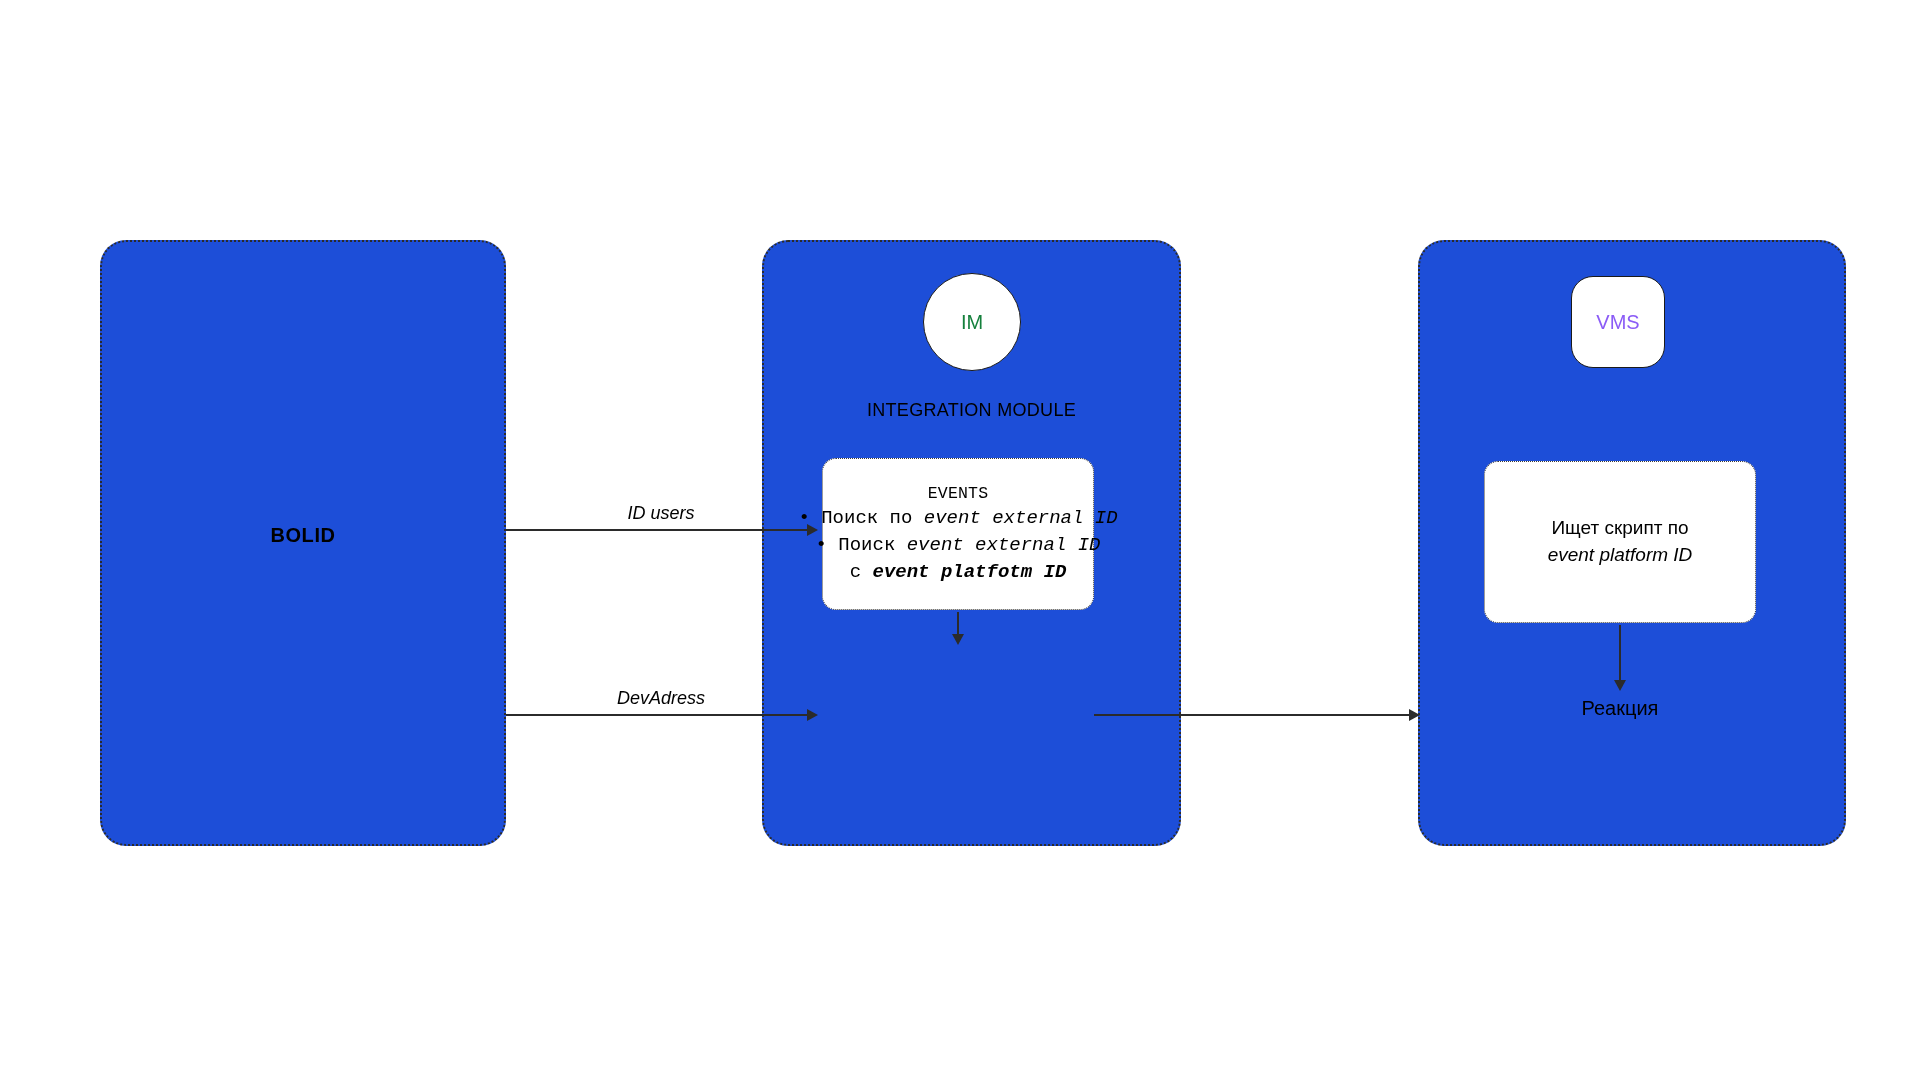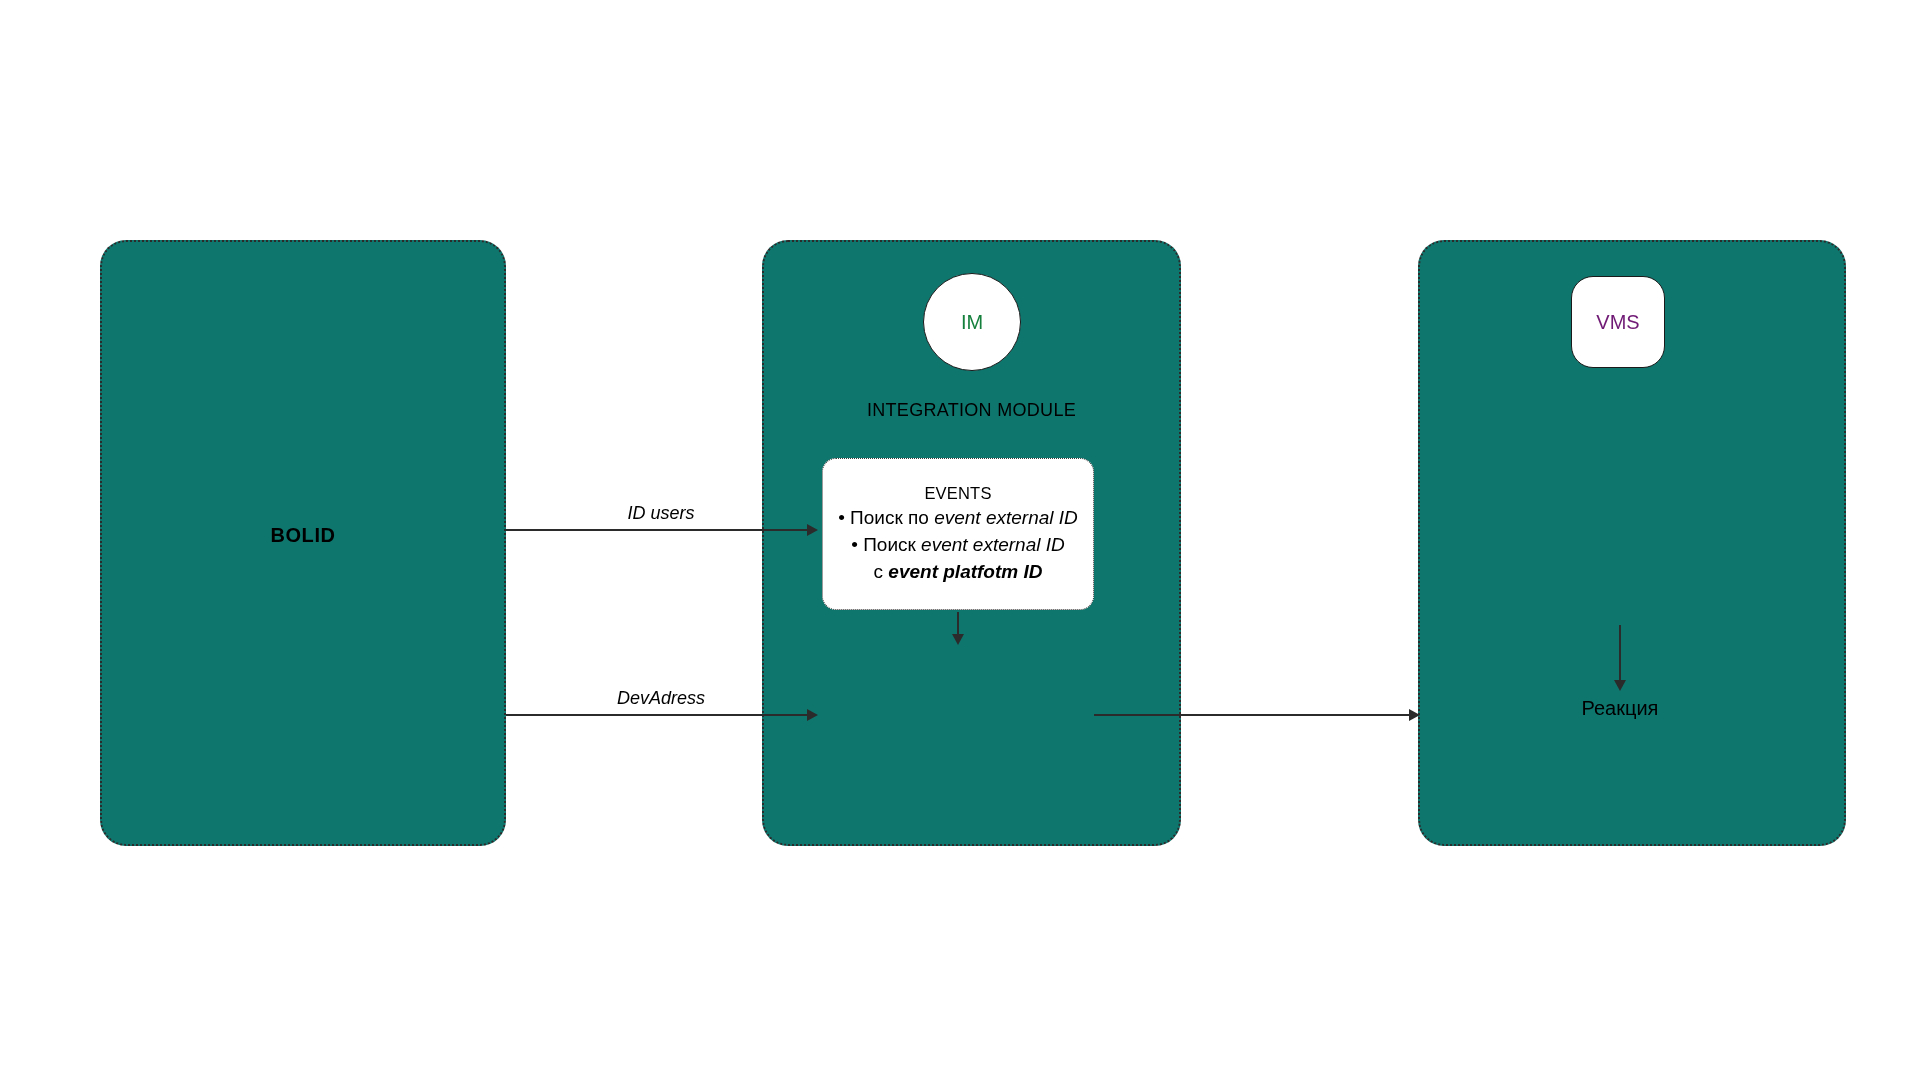--- a/index.html
+++ b/index.html
@@ -16,21 +16,21 @@
     width: 1920px;
     height: 1080px;
     background: #ffffff;
   }
 
   
   .lane {
     position: absolute;
     border: 2px dotted #2b2b2b;
     border-radius: 26px;
-    background: #0f766e;
+    background: #1d4ed8;
   }
   #lane-bolid { left: 100px; top: 240px; width: 406px; height: 606px; }
   #lane-im    { left: 762px; top: 240px; width: 419px; height: 606px; }
   #lane-vms   { left: 1418px; top: 240px; width: 428px; height: 606px; }
 
   .lane-title-bold {
     position: absolute;
     left: 0; right: 0;
     text-align: center;
     font-size: 20px;
@@ -56,21 +56,21 @@
     position: absolute;
     width: 94px;
     height: 92px;
     border: 1.6px solid #1a1a1a;
     border-radius: 22px;
     background: #ffffff;
     display: flex;
     align-items: center;
     justify-content: center;
     font-size: 20px;
-    color: #701a75;
+    color: #8b5cf6;
   }
   .node-caption {
     position: absolute;
     text-align: center;
     font-size: 18px;
     letter-spacing: 0.3px;
     white-space: nowrap;
   }
 
   
@@ -92,21 +92,21 @@
     letter-spacing: 0.2px;
   }
   .dbox-line {
     font-size: 19px;
     line-height: 1.42;
     white-space: nowrap;
   }
   .it { font-style: italic; }
   .bi { font-style: italic; font-weight: bold; }
 
-  #box-events  { left: 822px; top: 458px; width: 272px; height: 152px; }
+  #box-events  { left: 822px; top: 458px; width: 272px; height: 152px; font-family: Liberation Mono, monospace; }
   #box-bundles { left: 822px; top: 645px; width: 272px; height: 152px; }
   #box-script  { left: 1484px; top: 461px; width: 272px; height: 162px; }
 
   
   .h-arrow {
     position: absolute;
     height: 2px;
     background: #2b2b2b;
   }
   .h-arrow::after {
@@ -179,20 +179,24 @@
 
   <div class="v-arrow" style="left:957px; top:612px; height:31px;"></div>
 
 
   <div class="lane" id="lane-vms"></div>
 
   <div class="rounded-node" style="left:1571px; top:276px;">
     <span>VMS</span>
   </div>
 
+  <div class="dbox" id="box-script">
+    <div class="dbox-line">Ищет скрипт  по</div>
+    <div class="dbox-line it">event platform ID</div>
+  </div>
 
   <div class="v-arrow" style="left:1619px; top:625px; height:64px;"></div>
   <div class="plain-label" style="left:1484px; top:697px; width:272px;">Реакция</div>
 
   <div class="h-arrow" style="left:506px; top:529px; width:310px;"></div>
   <div class="edge-label" style="left:506px; top:503px; width:310px;">ID users</div>
 
   <div class="h-arrow" style="left:506px; top:714px; width:310px;"></div>
   <div class="edge-label" style="left:506px; top:688px; width:310px;">DevAdress</div>
 

